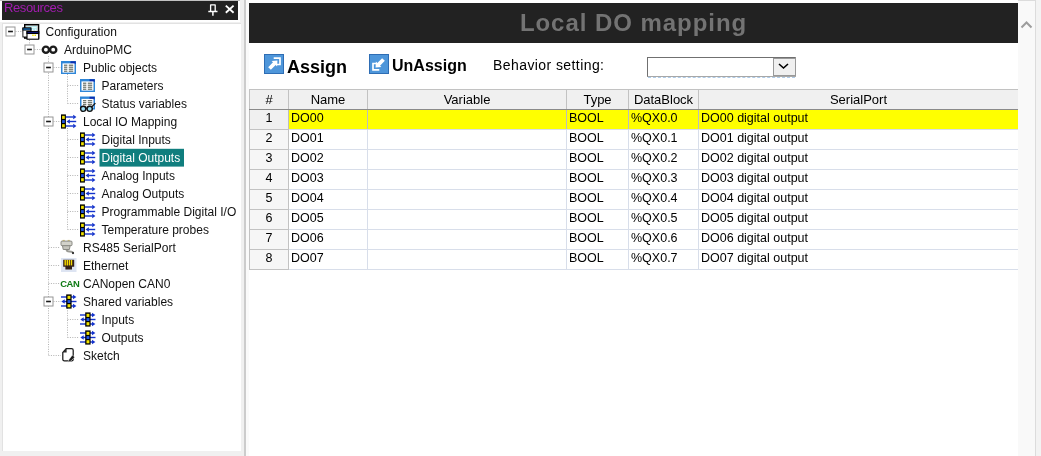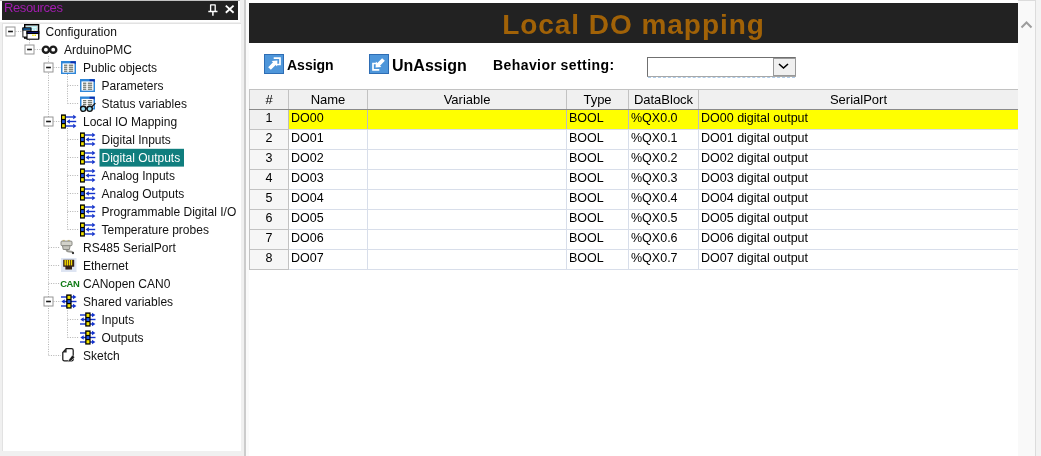--- a/index.html
+++ b/index.html
@@ -200,39 +200,39 @@
 <text x="83" y="287.7">CANopen CAN0</text>
 </g>
 <text x="60.2" y="287" font-size="9.4" font-weight="bold" letter-spacing="-0.4" fill="#0e7a14">CAN</text>
 </svg>
 
 <div class="abs" style="left:244px;top:0;width:2px;height:456px;background:#cccccc"></div>
 <div class="abs" style="left:246px;top:0;width:3px;height:456px;background:#fafafa"></div>
 
 <div class="abs" style="left:249px;top:0;width:769px;height:456px;background:#ffffff"></div>
 <div class="abs" style="left:249px;top:3px;width:769px;height:40px;background:#222;"></div>
-<div class="abs" style="left:249px;top:9px;width:769px;text-align:center;color:#a16207;font-weight:bold;font-size:28px;letter-spacing:0.95px;">Local DO mapping</div>
+<div class="abs" style="left:249px;top:9px;width:769px;text-align:center;color:#737373;font-weight:bold;font-size:24px;letter-spacing:0.95px;">Local DO mapping</div>
 
 <svg class="abs" style="left:264px;top:54px" width="20" height="20" viewBox="0 0 20 20">
  <rect x="0.5" y="0.5" width="19" height="19" fill="#4e96da" stroke="#2e6db4"></rect>
  <path d="M9.7 4.2 H16 V10.5 H12.8" fill="none" stroke="#fff" stroke-width="1.7"></path>
  <g transform="translate(9.2,10.8) rotate(45)">
   <path d="M0 -6 L3.9 -1.6 L1.9 -1.6 L1.9 5.2 L-1.9 5.2 L-1.9 -1.6 L-3.9 -1.6 Z" fill="#fff"></path>
  </g>
 </svg>
-<div class="abs" style="left:287px;top:57px;font-weight:bold;font-size:14px;">Assign</div>
+<div class="abs" style="left:287px;top:57px;font-weight:bold;font-size:18px;">Assign</div>
 <svg class="abs" style="left:369px;top:54px" width="20" height="20" viewBox="0 0 20 20">
  <rect x="0.5" y="0.5" width="19" height="19" fill="#4e96da" stroke="#2e6db4"></rect>
  <path d="M10.3 15.8 H4 V9.5 H7.2" fill="none" stroke="#fff" stroke-width="1.7"></path>
  <g transform="translate(10.8,9.2) rotate(225)">
   <path d="M0 -6 L3.9 -1.6 L1.9 -1.6 L1.9 5.2 L-1.9 5.2 L-1.9 -1.6 L-3.9 -1.6 Z" fill="#fff"></path>
  </g>
 </svg>
 <div class="abs" style="left:392px;top:57px;font-weight:bold;font-size:16px;">UnAssign</div>
-<div class="abs" style="left:493px;top:57px;font-weight:bold;font-size:14px;letter-spacing:0.42px;">Behavior setting:</div>
+<div class="abs" style="left:493px;top:57px;font-weight:normal;font-size:14px;letter-spacing:0.42px;">Behavior setting:</div>
 
 <div class="abs" style="left:647px;top:57px;width:147px;height:18px;background:#fff;border-top:1px solid #707070;border-left:1px solid #707070;border-bottom:1px solid #a8a8a8;border-right:1px solid #a8a8a8;"></div>
 <div class="abs" style="left:652px;top:60px;font-size:13px;margin-top:32px;">Latch</div>
 <div class="abs" style="left:773px;top:58px;width:21px;height:16px;background:#f0f0f0;border:1px solid #999;"></div>
 <svg class="abs" style="left:775px;top:60px" width="17" height="12" viewBox="0 0 17 12">
  <path d="M4 4 L8.5 8 L13 4" fill="none" stroke="#000" stroke-width="1.6"></path>
 </svg>
 <div class="abs" style="left:648px;top:77px;width:147px;height:0;border-top:1px dashed #aecbe8;"></div>
 
 <table class="tbl abs" style="left:249px;top:89px;width:769px;">

